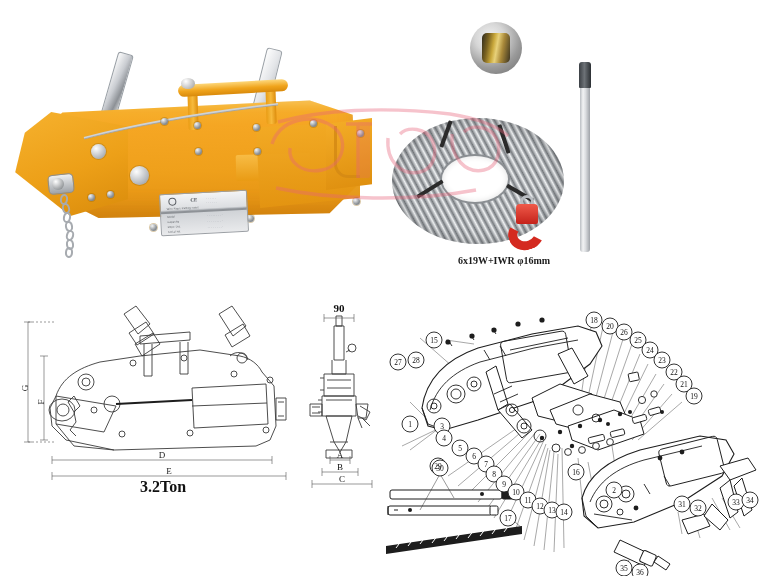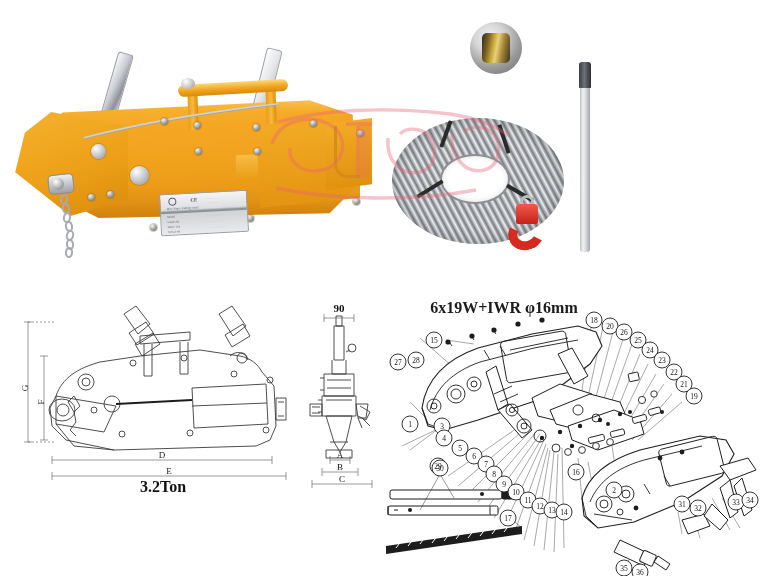--- a/index.html
+++ b/index.html
@@ -207,23 +207,22 @@
     border-radius:50%;
     transform:rotate(-18deg);
   }
   .hook .eye{
     position:absolute; left:14px; top:-9px; width:14px; height:13px;
     border:3px solid #b9bdc2; border-radius:50%;
   }
 
   .rope-caption{
     position:absolute; left:404px; top:255px; width:200px;
-    text-align:center; font-size:16px; font-weight:bold; color:#1c1c1c;
+    text-align:center; font-size:10px; font-weight:bold; color:#1c1c1c;
     font-family:"Liberation Serif", serif;
-    margin-top:44px;
   }
 
   
   .watermark{
     position:absolute; left:262px; top:104px; width:250px; height:104px;
     pointer-events:none; opacity:.38;
   }
 
   
   #tech-drawing{ left:4px; top:300px; width:300px; height:190px; }

